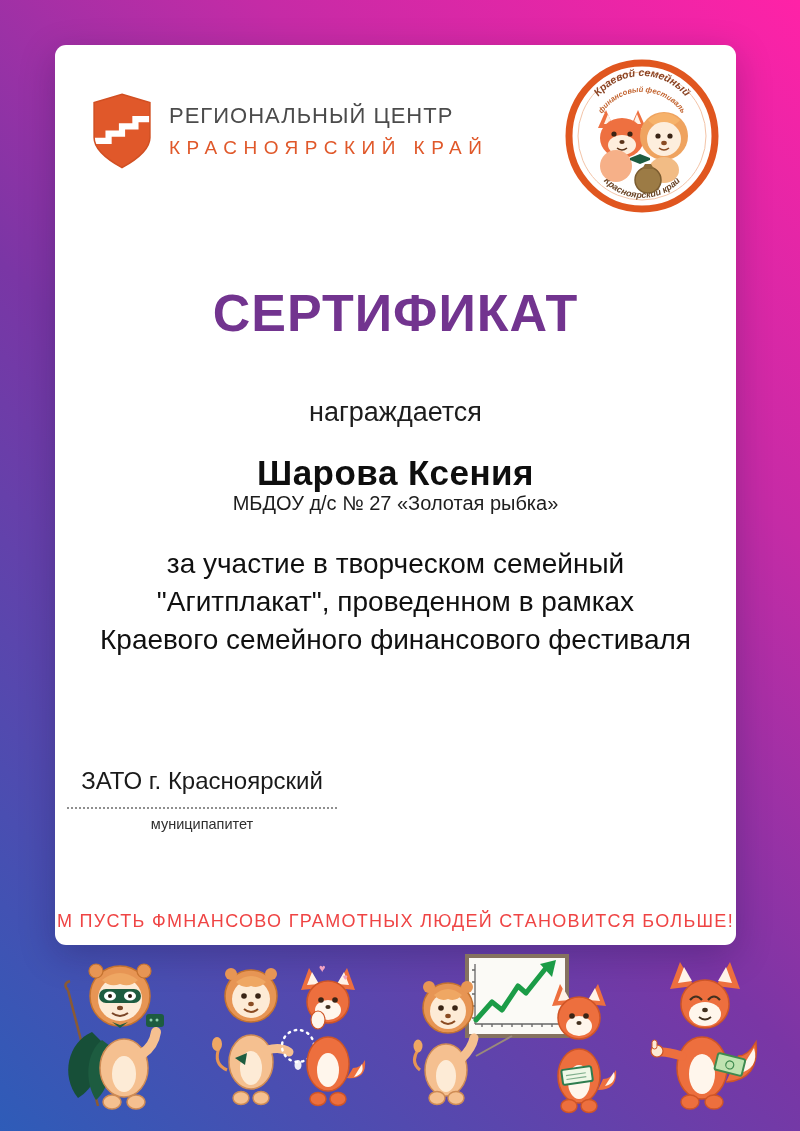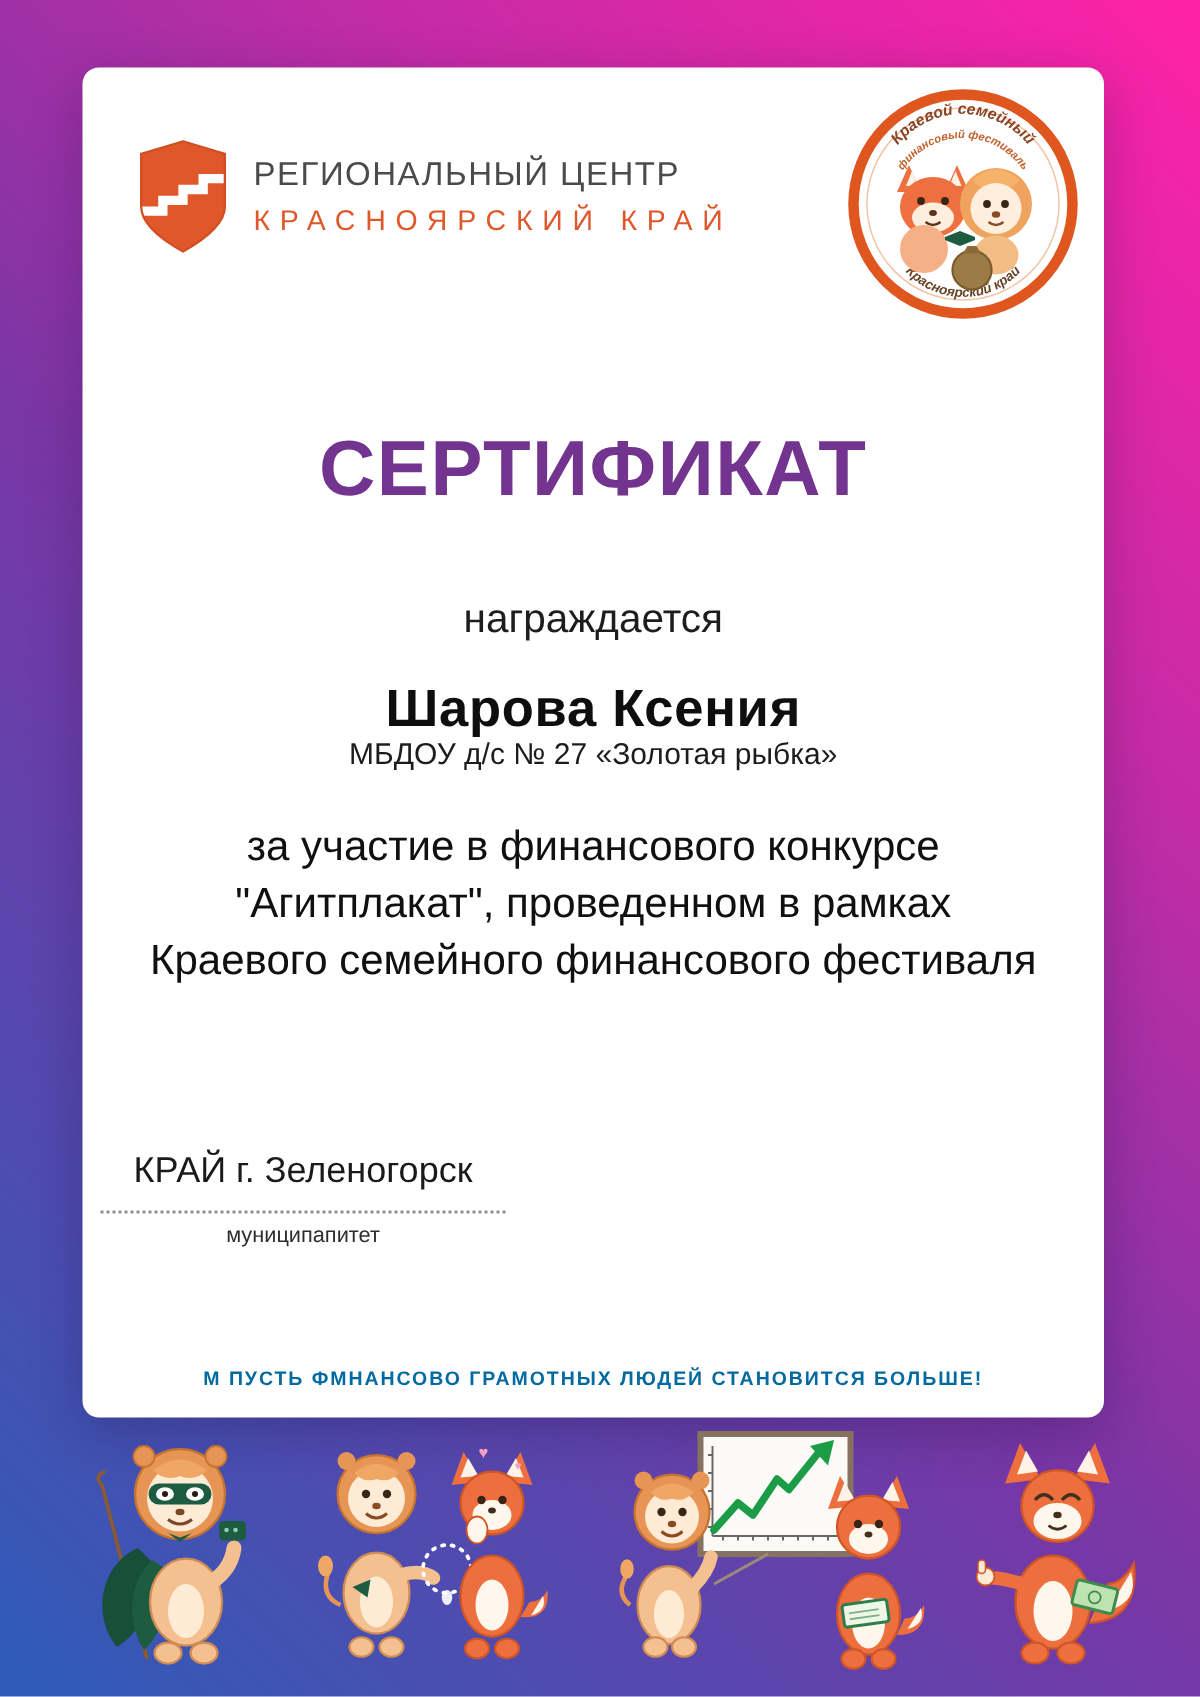--- a/index.html
+++ b/index.html
@@ -17,21 +17,21 @@
 
   .badge{position:absolute;right:16px;top:13px;width:156px;height:156px;}
 
   .center{position:absolute;left:0;width:100%;text-align:center;}
   .title{top:238px;font-size:52px;font-weight:bold;color:#72348f;letter-spacing:1px;}
   .awarded{top:352px;font-size:27px;color:#1d1d1d;}
   .name{top:408px;font-size:35px;font-weight:bold;color:#0e0e0e;letter-spacing:.5px;}
   .org{top:447px;font-size:20px;color:#1d1d1d;}
   .reason{top:500px;font-size:28px;color:#101010;line-height:38px;}
   .footer-line{top:808px;font-size:31px;color:#222222;letter-spacing:.5px;}
-  .slogan{top:866px;font-size:13px;color:#0369a1;letter-spacing:1.3px;font-weight:bold;}
+  .slogan{top:866px;font-size:18px;color:#ef4444;letter-spacing:1.3px;font-weight:normal;}
 
   .sig{position:absolute;top:722px;width:270px;text-align:center;}
   .sig-left{left:12px;}
   .sig-right{left:408px;}
   .sig-value{font-size:24px;color:#1a1a1a;padding-bottom:12px;border-bottom:2px dotted #8f8f8f;}
   .sig-caption{font-size:14.5px;color:#2e2e2e;margin-top:7px;text-align:center;}
 
   .mascots{position:absolute;left:0;top:948px;width:800px;height:183px;}
   .mascot{position:absolute;}
   .m1{left:48px;top:6px;}
@@ -101,27 +101,27 @@
       <circle cx="84" cy="122" r="13" fill="#9c7b45" stroke="#7a5c30" stroke-width="1.5"></circle>
       <path d="M78,111 h12 l-3,-5 h-6 Z" fill="#8a6a38"></path>
     </svg>
   </div>
 
   <div class="center title">СЕРТИФИКАТ</div>
   <div class="center awarded">награждается</div>
   <div class="center name">Шарова Ксения</div>
   <div class="center org">МБДОУ д/с № 27 «Золотая рыбка»</div>
   <div class="center reason">
-    <div>за участие в финансового конкурсе</div>
+    <div>за участие в творческом семейный</div>
     <div>"Агитплакат", проведенном в рамках</div>
     <div>Краевого семейного финансового фестиваля</div>
   </div>
 
   <div class="sig sig-left">
-    <div class="sig-value">КРАЙ г. Зеленогорск</div>
+    <div class="sig-value">ЗАТО г. Красноярский</div>
     <div class="sig-caption">муниципапитет</div>
   </div>
 
   <div class="center slogan">М ПУСТЬ ФМНАНСОВО ГРАМОТНЫХ ЛЮДЕЙ СТАНОВИТСЯ БОЛЬШЕ!</div>
 </div>
 
 <div class="mascots">
 
   <svg class="mascot m1" width="135" height="165" viewBox="0 0 135 165">
     <line x1="20" y1="36" x2="50" y2="152" stroke="#8a5a34" stroke-width="2.5"></line>

